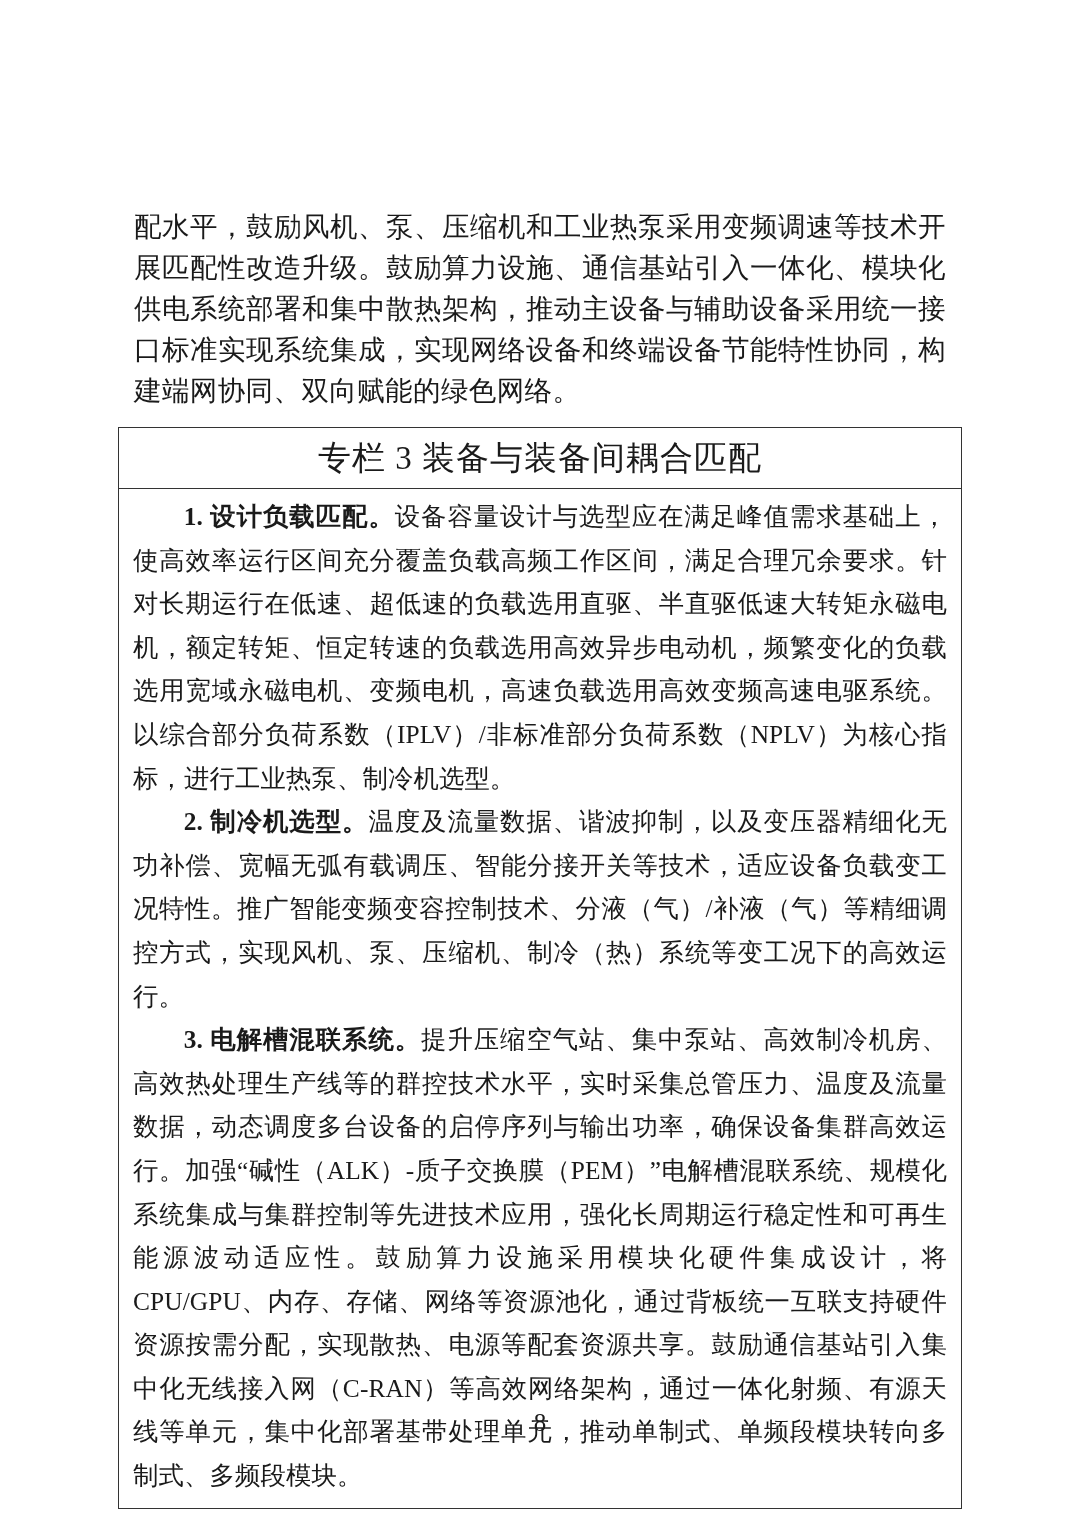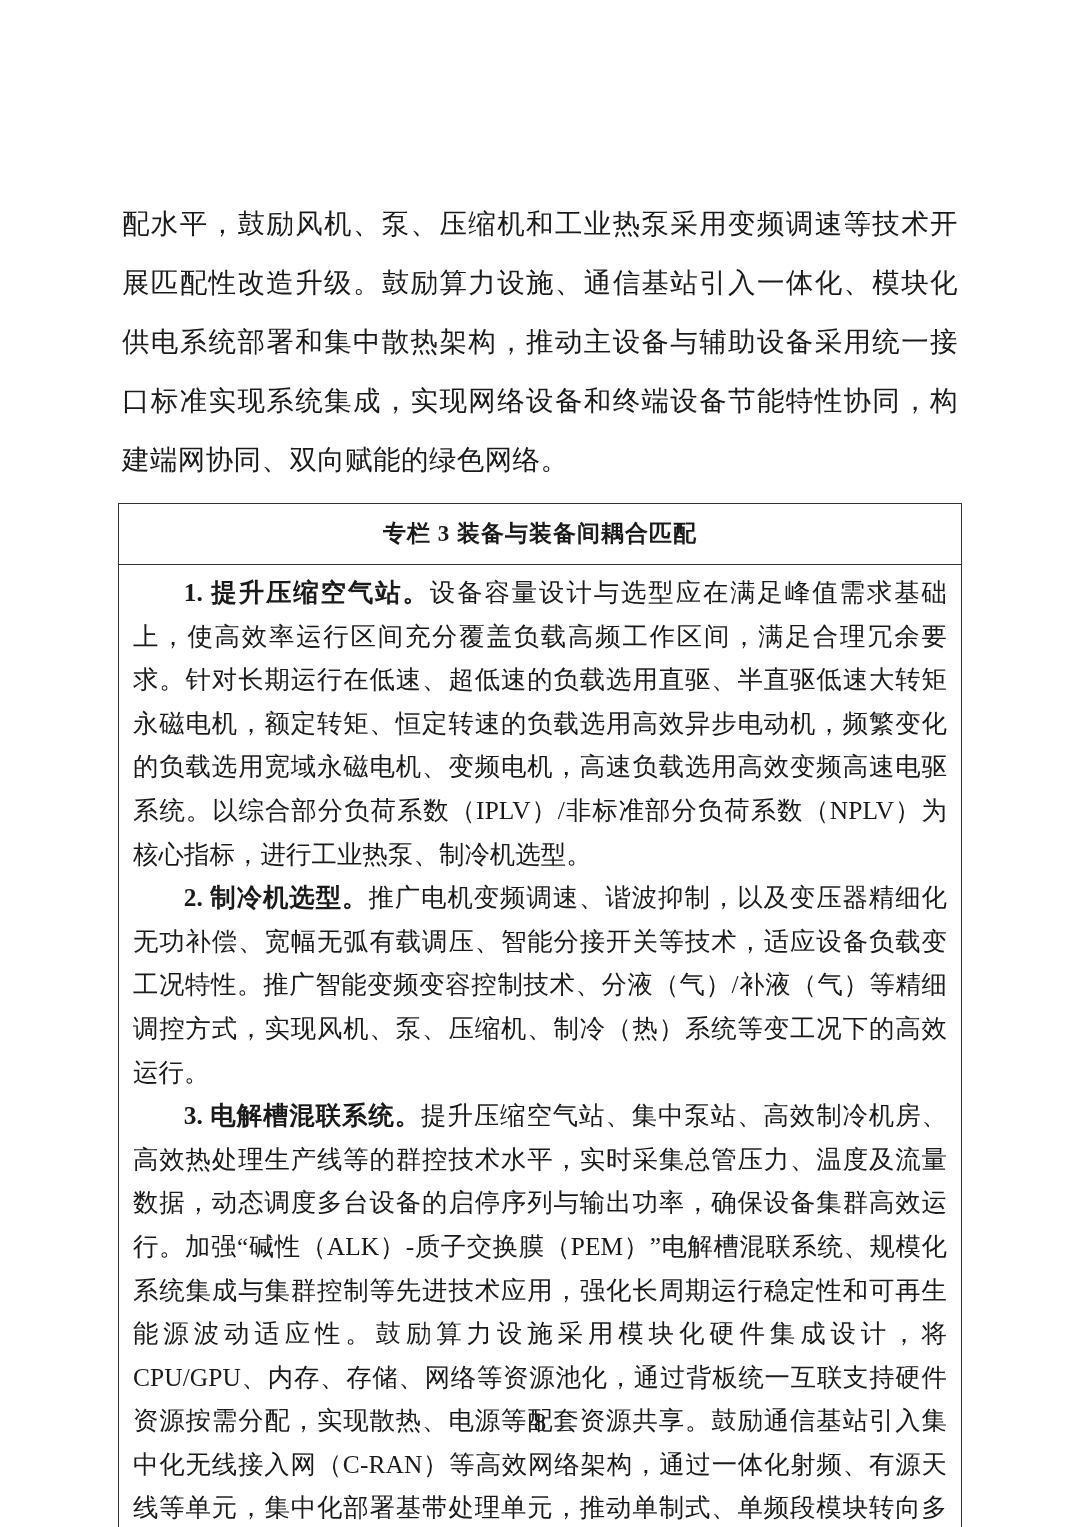--- a/index.html
+++ b/index.html
@@ -19,36 +19,36 @@
     position: absolute;
     left: 0; top: 0;
     width: 1080px;
     height: 1527px;
     box-sizing: border-box;
     padding: 190px 118px 0 118px;
   }
   
   .body-para {
     font-size: 27.5px;
-    line-height: 59px;
+    line-height: 41px;
     text-align: justify;
     text-justify: inter-ideograph;
-    margin: 4px;
+    margin: 16px;
     letter-spacing: 0.4px;
   }
   
   .column-box {
     margin-top: 14px;
     border: 1.6px solid #333;
     box-sizing: border-box;
   }
   .column-title {
     text-align: center;
-    font-weight: bold;
-    font-size: 23px;
+    font-weight: normal;
+    font-size: 33px;
     line-height: 52px;
     padding: 4px 0 4px 0;
     border-bottom: 1.4px solid #333;
     letter-spacing: 1px;
   }
   .column-body {
     padding: 6px 14px 10px 14px;
   }
   .col-para {
     font-size: 25.4px;
@@ -76,23 +76,23 @@
 <body>
 
 <div class="page">
 
   <p class="body-para">配水平，鼓励风机、泵、压缩机和工业热泵采用变频调速等技术开展匹配性改造升级。鼓励算力设施、通信基站引入一体化、模块化供电系统部署和集中散热架构，推动主设备与辅助设备采用统一接口标准实现系统集成，实现网络设备和终端设备节能特性协同，构建端网协同、双向赋能的绿色网络。</p>
 
   <div class="column-box">
     <div class="column-title">专栏 3  装备与装备间耦合匹配</div>
     <div class="column-body">
 
-      <p class="col-para"><b>1.</b> <b>提升压缩空气站。</b><span>设备容量设计与选型应在满足峰值需求基础上，使高效率运行区间充分覆盖负载高频工作区间，满足合理冗余要求。针对长期运行在低速、超低速的负载选用直驱、半直驱低速大转矩永磁电机，额定转矩、恒定转速的负载选用高效异步电动机，频繁变化的负载选用宽域永磁电机、变频电机，高速负载选用高效变频高速电驱系统。以综合部分负荷系数（IPLV）/非标准部分负荷系数（NPLV）为核心指标，进行工业热泵、制冷机选型。</span></p>
+      <p class="col-para"><b>1.</b> <b>设计负载匹配。</b><span>设备容量设计与选型应在满足峰值需求基础上，使高效率运行区间充分覆盖负载高频工作区间，满足合理冗余要求。针对长期运行在低速、超低速的负载选用直驱、半直驱低速大转矩永磁电机，额定转矩、恒定转速的负载选用高效异步电动机，频繁变化的负载选用宽域永磁电机、变频电机，高速负载选用高效变频高速电驱系统。以综合部分负荷系数（IPLV）/非标准部分负荷系数（NPLV）为核心指标，进行工业热泵、制冷机选型。</span></p>
 
-      <p class="col-para"><b>2.</b> <b>制冷机选型。</b><span>推广电机变频调速、谐波抑制，以及变压器精细化无功补偿、宽幅无弧有载调压、智能分接开关等技术，适应设备负载变工况特性。推广智能变频变容控制技术、分液（气）/补液（气）等精细调控方式，实现风机、泵、压缩机、制冷（热）系统等变工况下的高效运行。</span></p>
+      <p class="col-para"><b>2.</b> <b>制冷机选型。</b><span>温度及流量数据、谐波抑制，以及变压器精细化无功补偿、宽幅无弧有载调压、智能分接开关等技术，适应设备负载变工况特性。推广智能变频变容控制技术、分液（气）/补液（气）等精细调控方式，实现风机、泵、压缩机、制冷（热）系统等变工况下的高效运行。</span></p>
 
       <p class="col-para"><b>3.</b> <b>电解槽混联系统。</b><span>提升压缩空气站、集中泵站、高效制冷机房、高效热处理生产线等的群控技术水平，实时采集总管压力、温度及流量数据，动态调度多台设备的启停序列与输出功率，确保设备集群高效运行。加强“碱性（ALK）-质子交换膜（PEM）”电解槽混联系统、规模化系统集成与集群控制等先进技术应用，强化长周期运行稳定性和可再生能源波动适应性。鼓励算力设施采用模块化硬件集成设计，将 CPU/GPU、内存、存储、网络等资源池化，通过背板统一互联支持硬件资源按需分配，实现散热、电源等配套资源共享。鼓励通信基站引入集中化无线接入网（C-RAN）等高效网络架构，通过一体化射频、有源天线等单元，集中化部署基带处理单元，推动单制式、单频段模块转向多制式、多频段模块。</span></p>
 
     </div>
   </div>
 
 </div>
 
 <div class="page-number">8</div>
 

